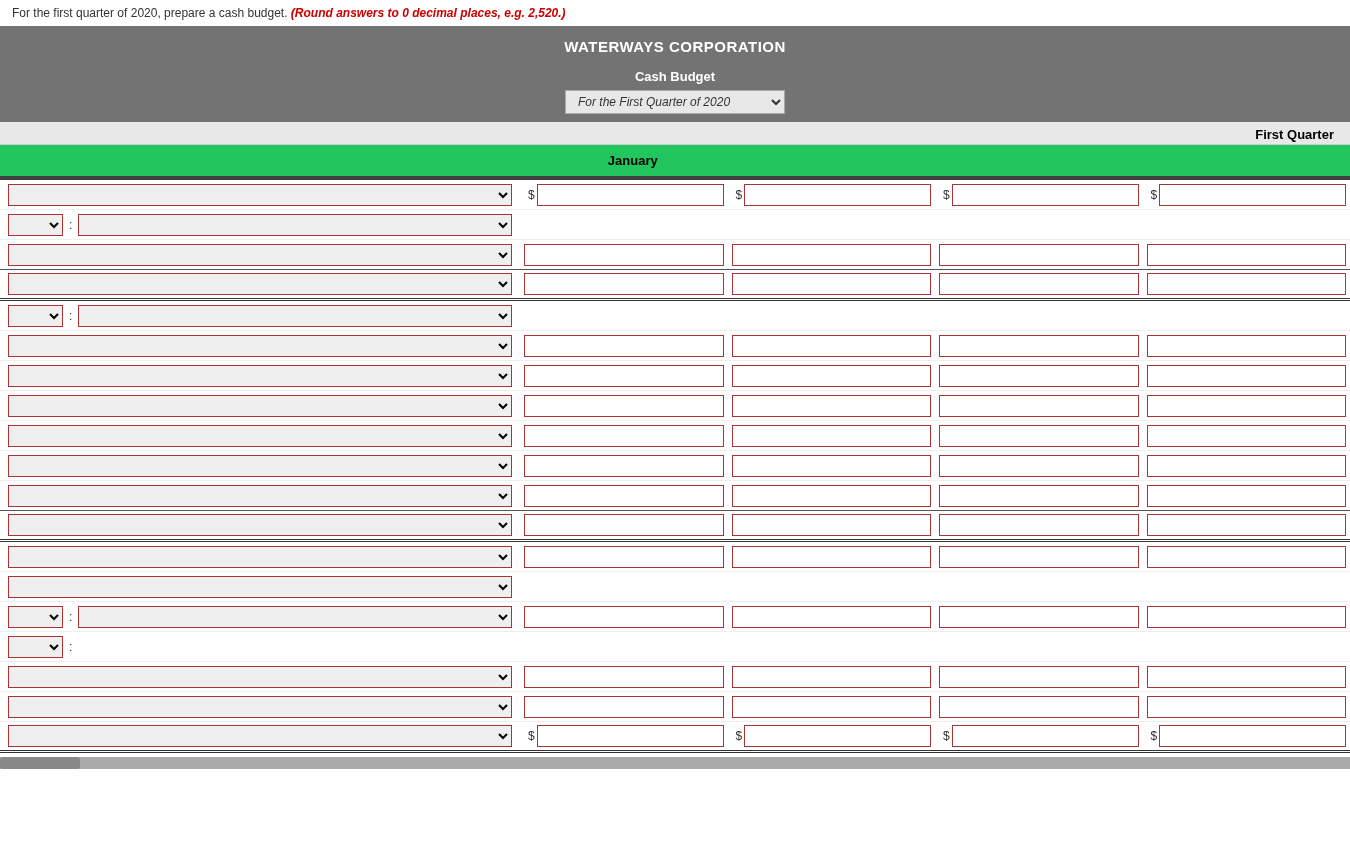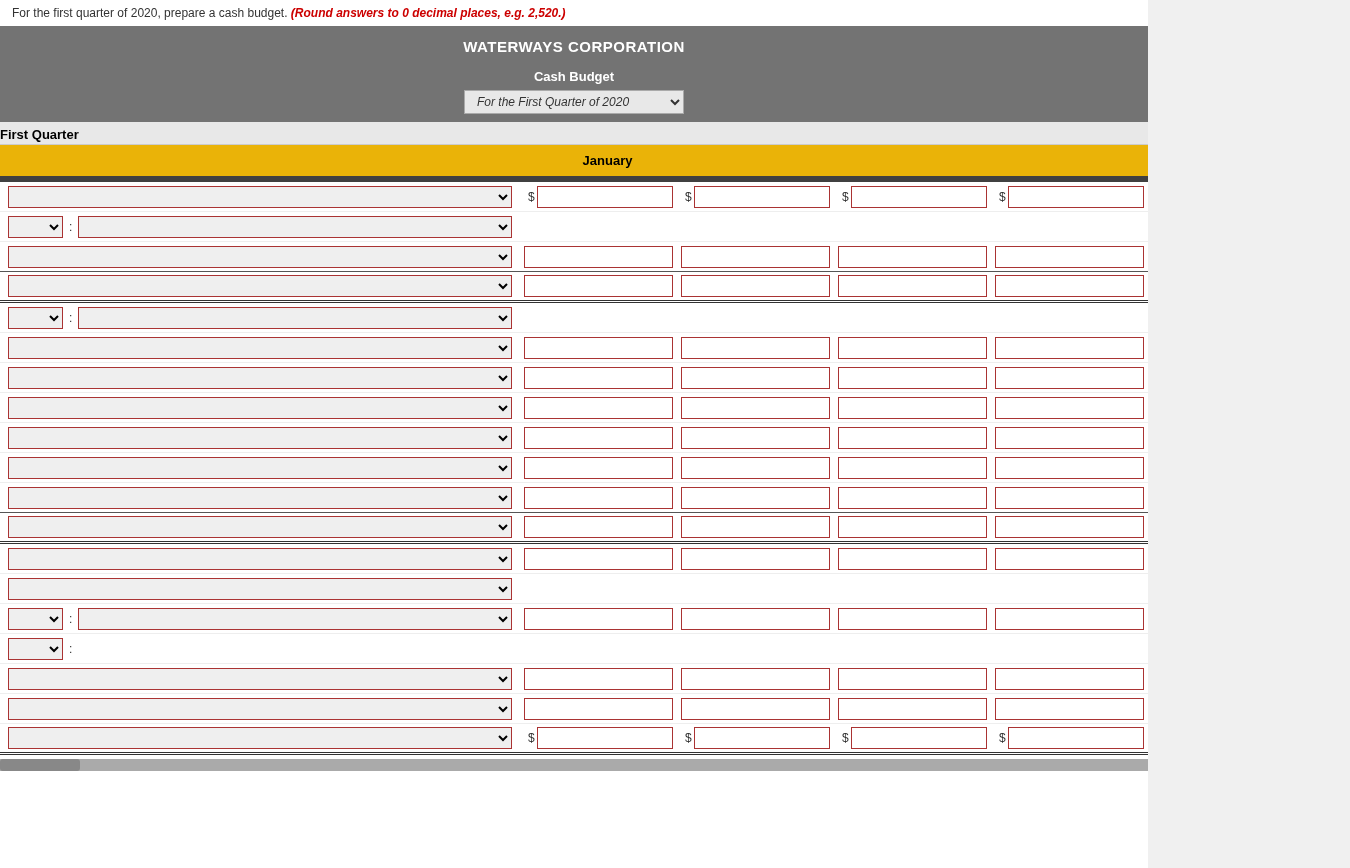--- a/index.html
+++ b/index.html
@@ -4,21 +4,21 @@
   <style>
     * { box-sizing: border-box; margin: 0; padding: 0; }
     body {
       font-family: Arial, sans-serif;
       font-size: 12px;
       background: #f0f0f0;
       overflow-x: auto;
     }
 
     .page-wrapper {
-      width: 1148px;
+      width: 1350px;
       min-height: 868px;
       background: #fff;
       position: relative;
     }
 
     .instruction-bar {
       padding: 6px 12px;
       font-size: 12px;
       color: #333;
       background: #fff;
@@ -54,33 +54,33 @@
       background: #e8e8e8;
       border: 1px solid #aaa;
       padding: 3px 20px 3px 8px;
       font-size: 12px;
       color: #333;
       appearance: auto;
       cursor: pointer;
       min-width: 200px;
     }
     .first-quarter-label {
-      text-align: left;
+      text-align: right;
       font-weight: bold;
       font-size: 13px;
-      padding: 5px 0 2px;
+      padding: 5px 16px 2px;
       background: #e8e8e8;
       border-bottom: 1px solid #ccc;
     }
 
     .col-headers-row {
       display: grid;
       grid-template-columns: 520px 1fr 1fr 1fr 1fr;
-      background: #eab308;
-      border-bottom: 6px solid #404040;
+      background: #22c55e;
+      border-bottom: 4px solid #404040;
       padding: 4px 12px;
     }
     .col-header {
       text-align: center;
       font-weight: bold;
       font-size: 13px;
       padding: 4px 0;
     }
     .col-header-label {
       text-align: left;

